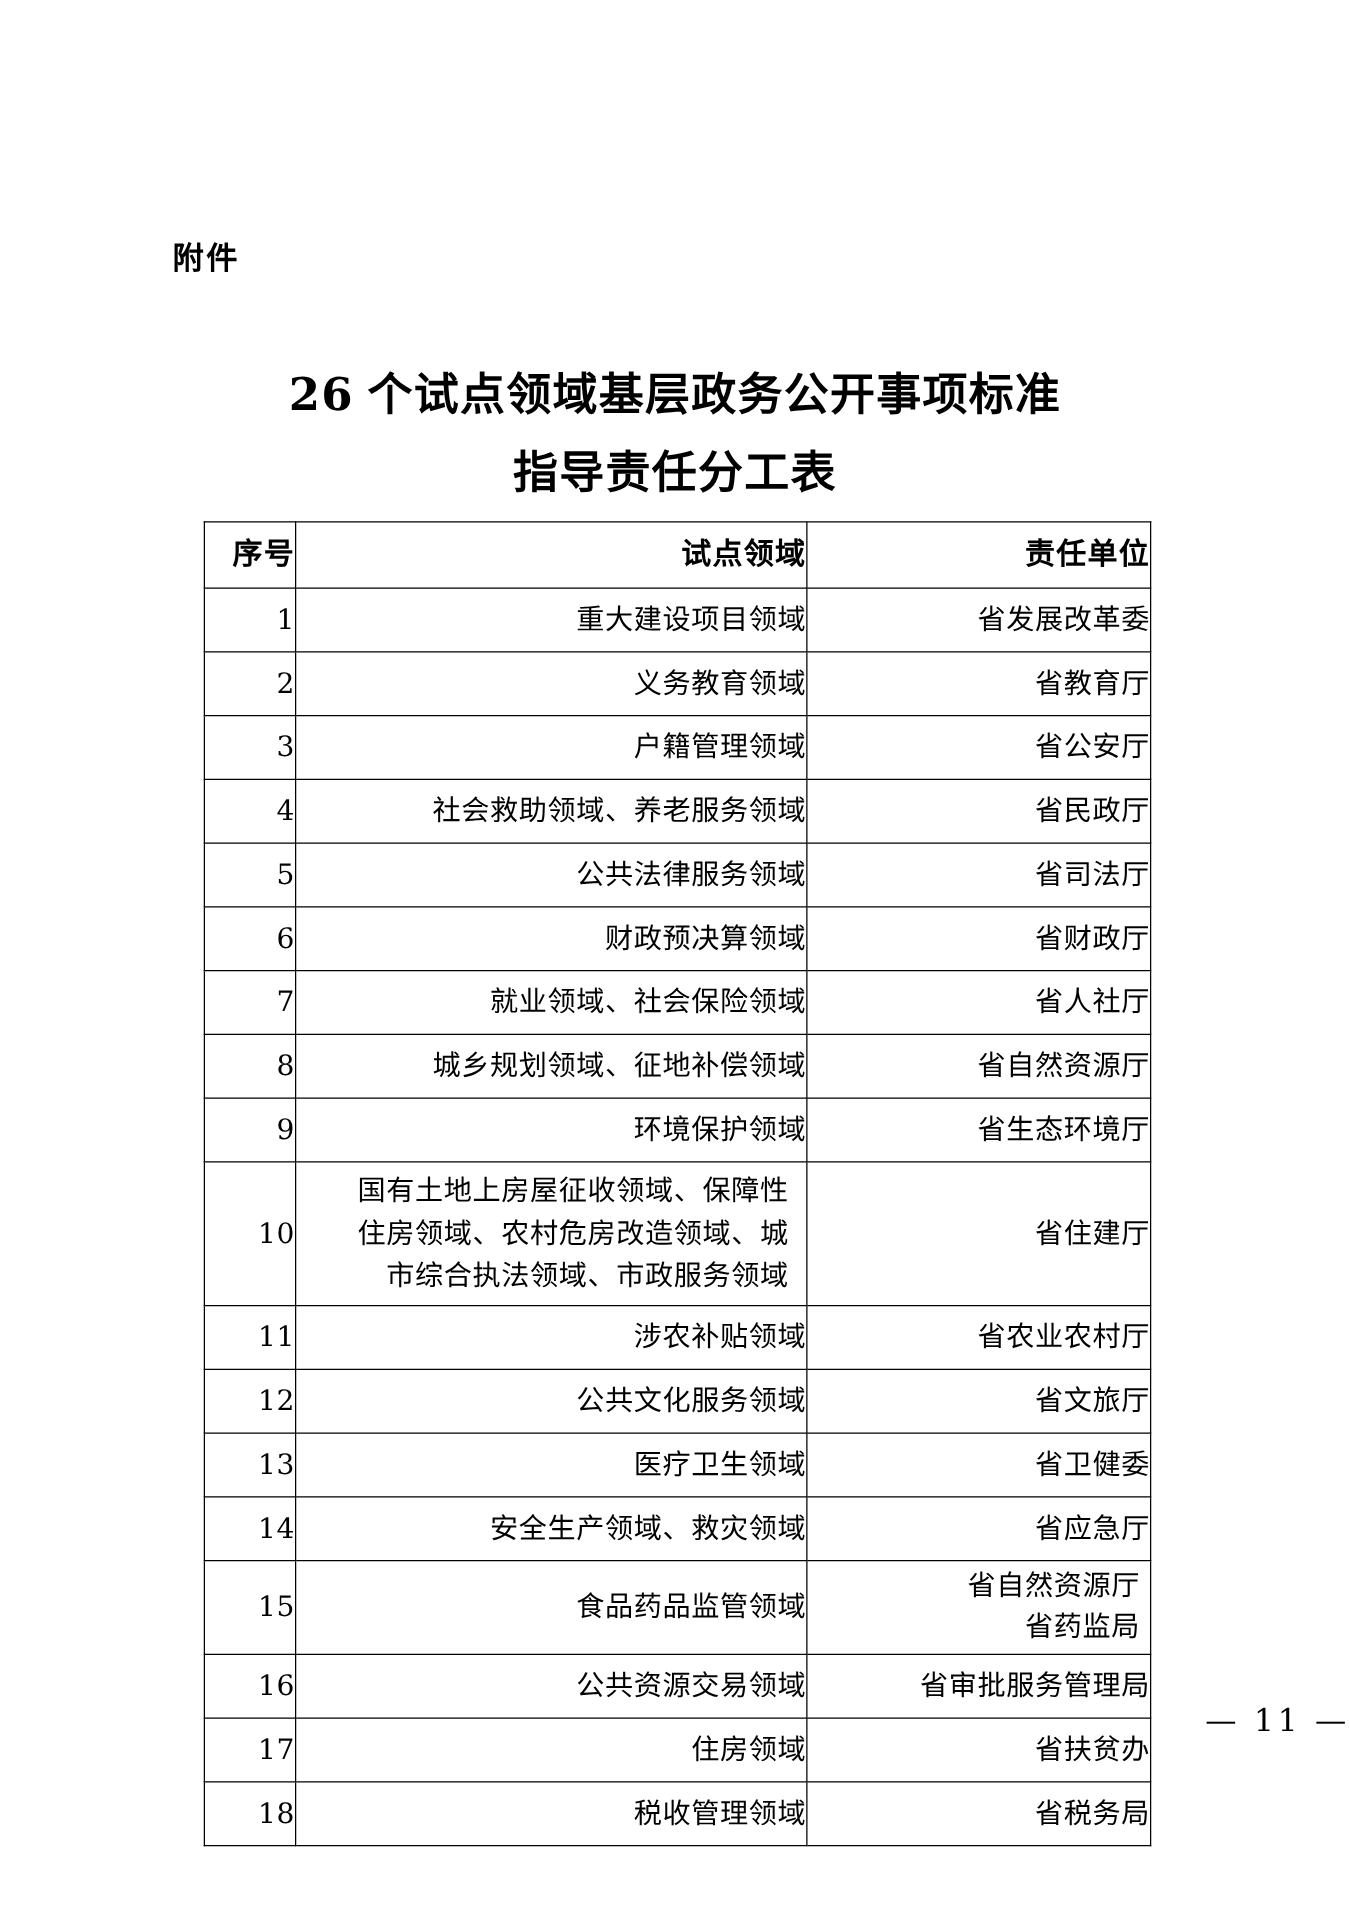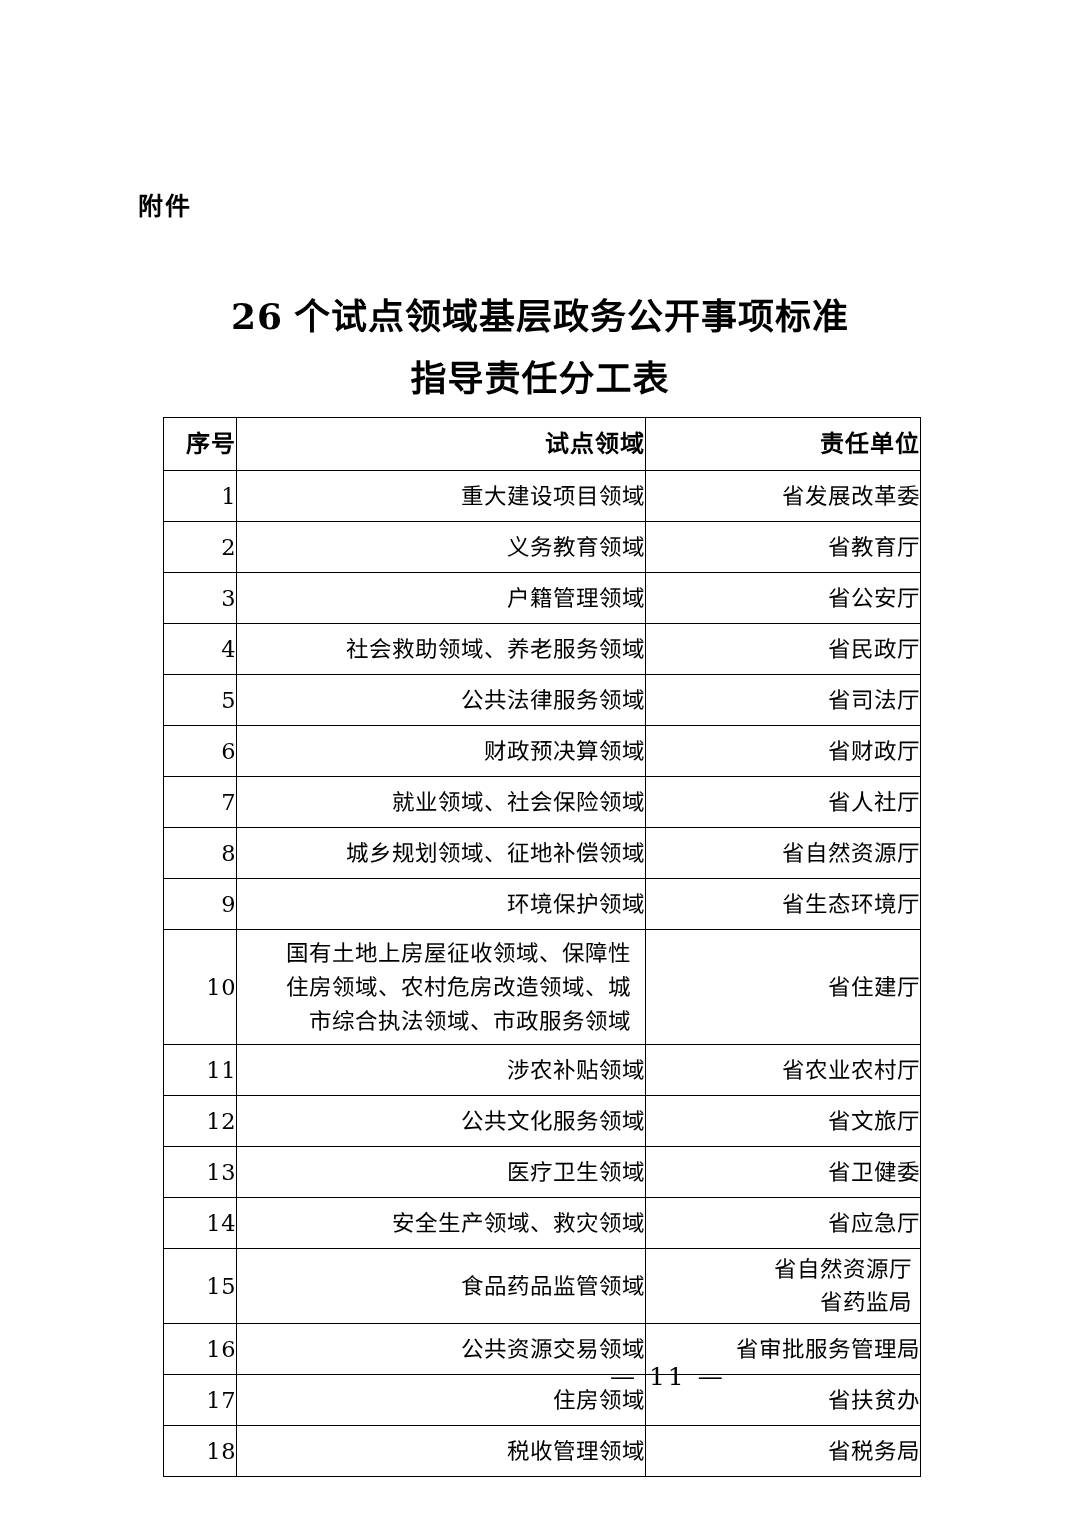--- a/index.html
+++ b/index.html
@@ -95,21 +95,21 @@
     display: block;
     padding: 4px 8px;
     line-height: 33px;
   }
 
   .page-number {
     position: absolute;
     left: 0;
     top: 1362px;
     width: 1080px;
-    text-align: left;
+    text-align: right;
     font-family: "DejaVu Serif", serif;
     font-size: 25px;
     letter-spacing: 3px;
     padding-right: 0;
   }
   .page-number .inner {
     display: inline-block;
     margin-left: 610px;
   }
 </style>

